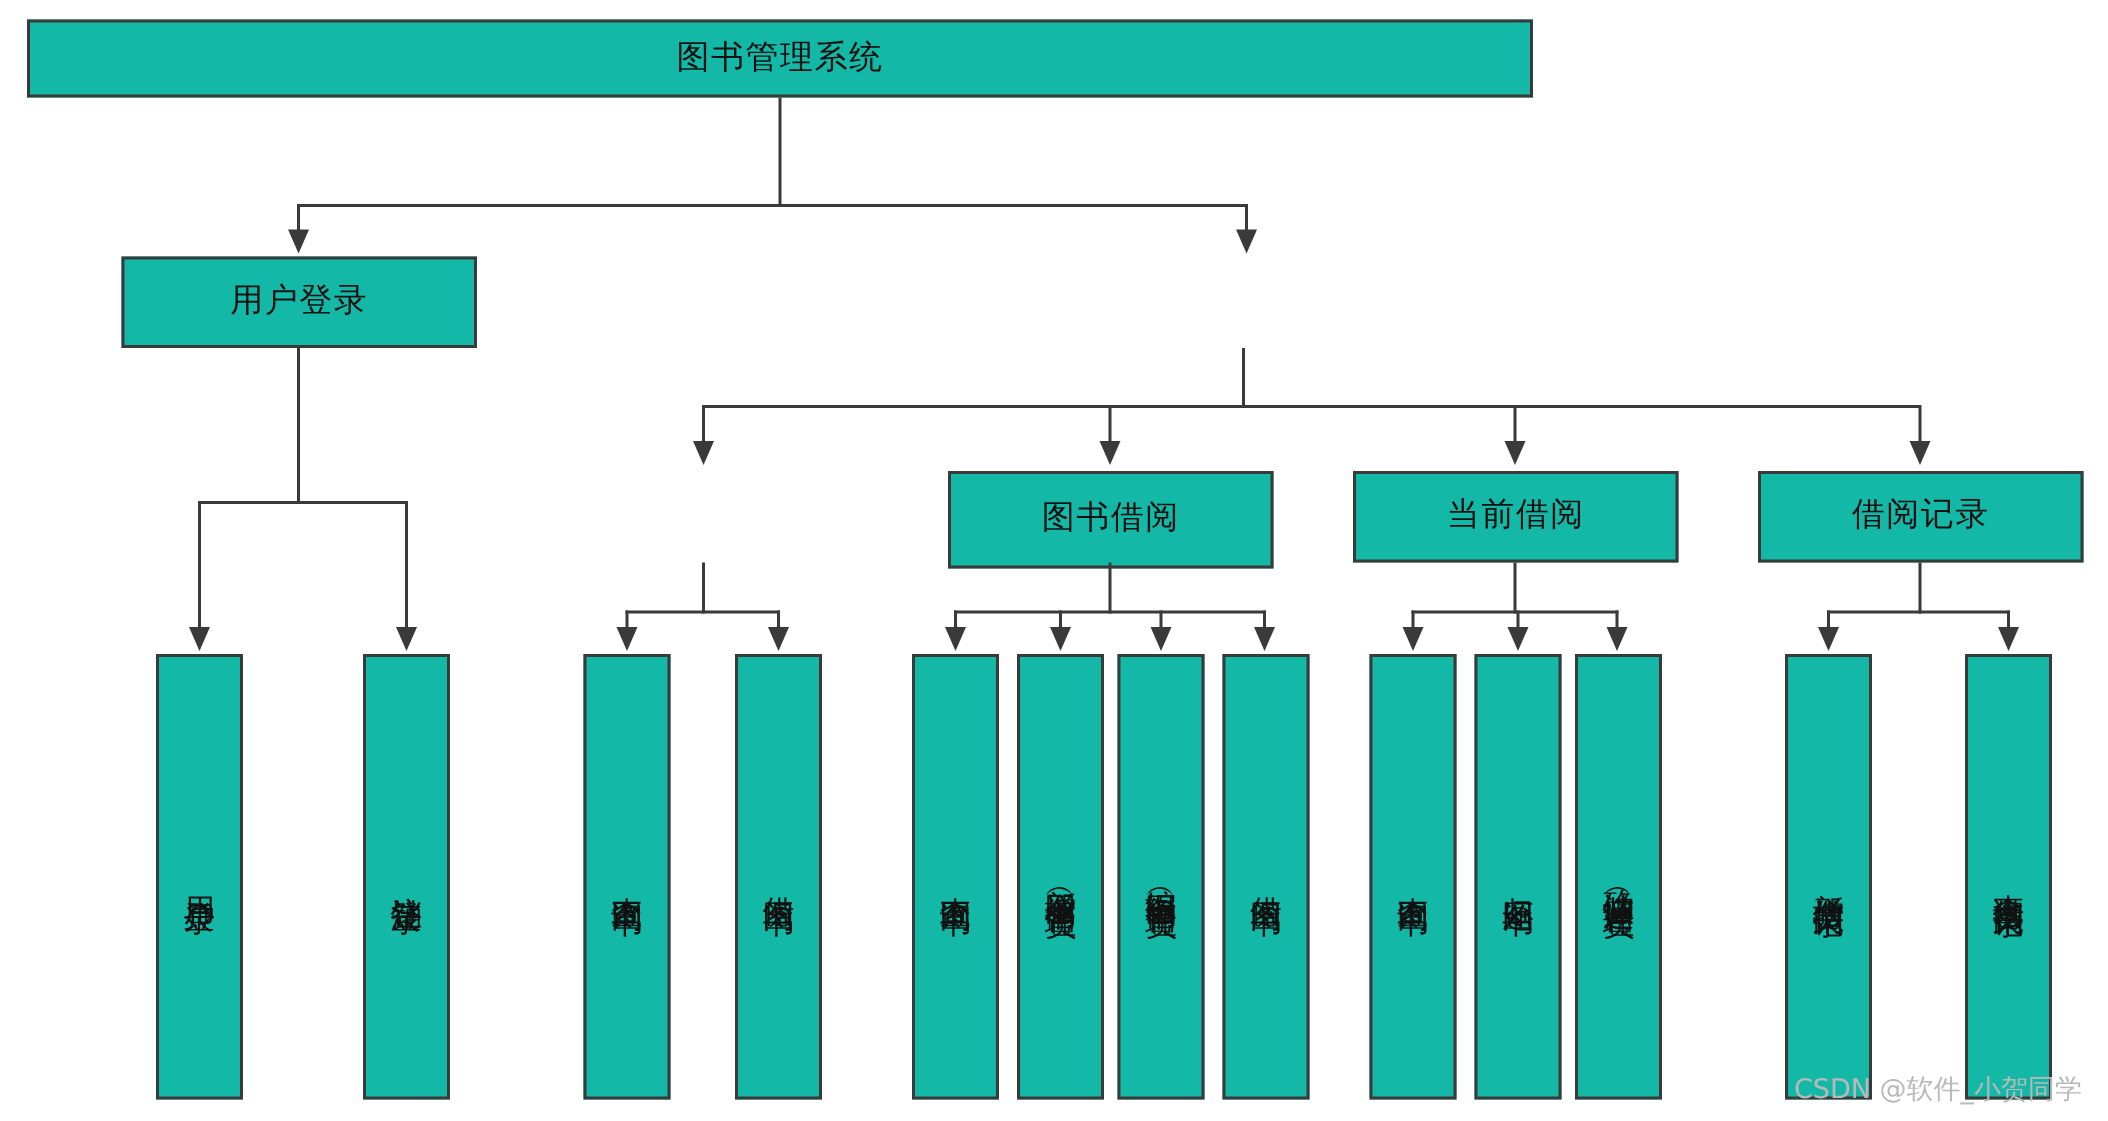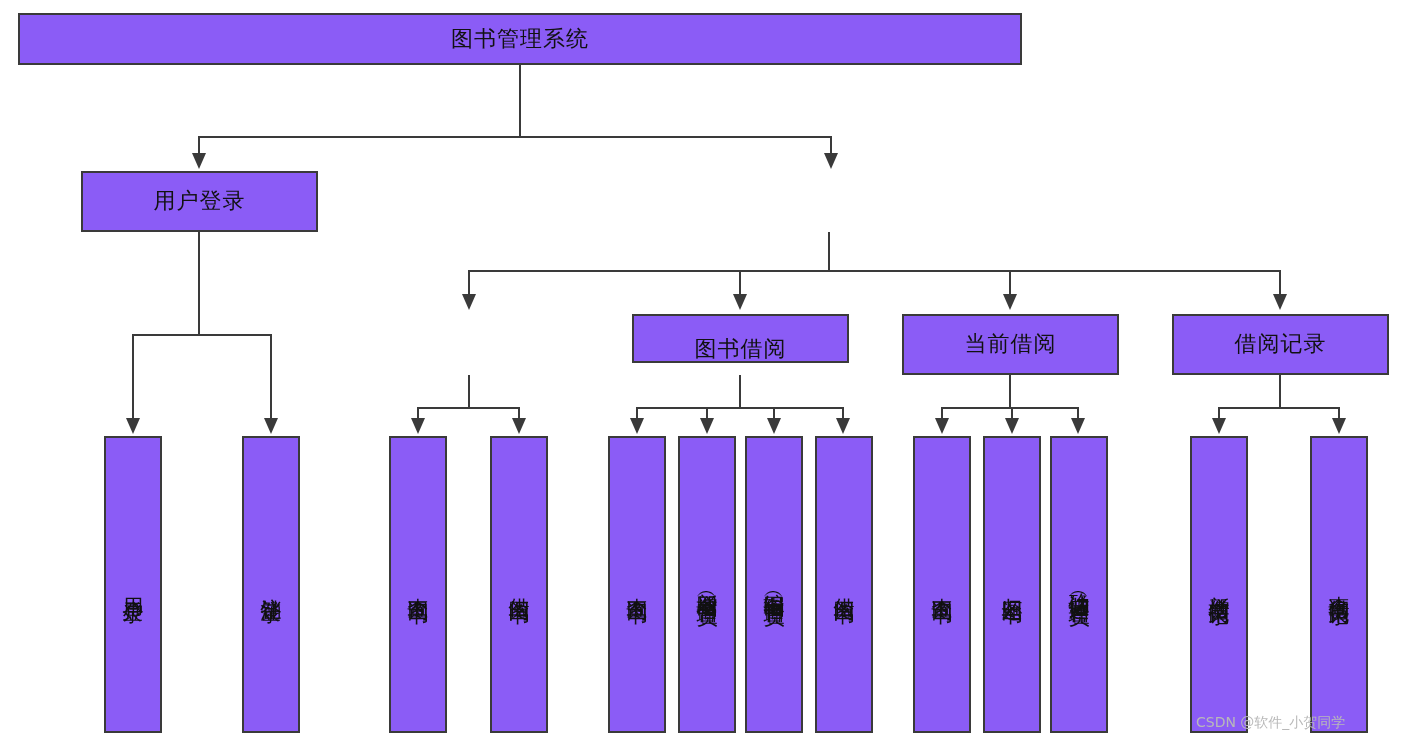--- a/index.html
+++ b/index.html
@@ -16,21 +16,21 @@
     width: 1405px;
     height: 747px;
     background: #ffffff;
     overflow: hidden;
   }
 
   
   .node {
     position: absolute;
     box-sizing: border-box;
-    background: #8b5cf6;
+    background: #14b8a6;
     border: 2px solid #3a3a3a;
     display: flex;
     align-items: center;
     justify-content: center;
     color: #111111;
   }
   .node.horiz {
     font-size: 22px;
     letter-spacing: 1px;
     line-height: 1.1;
@@ -66,21 +66,21 @@
     border-left: 7px solid transparent;
     border-right: 7px solid transparent;
     border-top: 16px solid #3a3a3a;
   }
 
   
   #watermark {
     position: absolute;
     left: 1196px;
     top: 714px;
-    font-size: 14px;
+    font-size: 18px;
     color: #b9b9b9;
     white-space: nowrap;
     font-family: "DejaVu Sans", "Liberation Sans", sans-serif;
     pointer-events: none;
   }
 </style>
 </head>
 <body>
 
 <div id="canvas">
@@ -118,21 +118,21 @@
   <div class="conn hline" style="left:468px; top:270px; width:812px; height:2px;"></div>
   <div class="conn vline" style="left:468px; top:270px; width:2px; height:24px;"></div>
   <div class="conn vline" style="left:739px; top:270px; width:2px; height:24px;"></div>
   <div class="conn vline" style="left:1009px; top:270px; width:2px; height:24px;"></div>
   <div class="conn vline" style="left:1279px; top:270px; width:2px; height:24px;"></div>
   <div class="arrow" style="left:462px; top:294px;"></div>
   <div class="arrow" style="left:733px; top:294px;"></div>
   <div class="arrow" style="left:1003px; top:294px;"></div>
   <div class="arrow" style="left:1273px; top:294px;"></div>
 
-  <div class="node horiz" style="left:632px; top:314px; width:217px; height:49px;align-items:flex-end;">
+  <div class="node horiz" style="left:632px; top:314px; width:217px; height:65px;">
     <span>图书借阅</span>
   </div>
   <div class="node horiz" style="left:902px; top:314px; width:217px; height:61px;">
     <span>当前借阅</span>
   </div>
   <div class="node horiz" style="left:1172px; top:314px; width:217px; height:61px;">
     <span>借阅记录</span>
   </div>
 
   <div class="conn vline" style="left:468px; top:375px; width:2px; height:34px;"></div>

